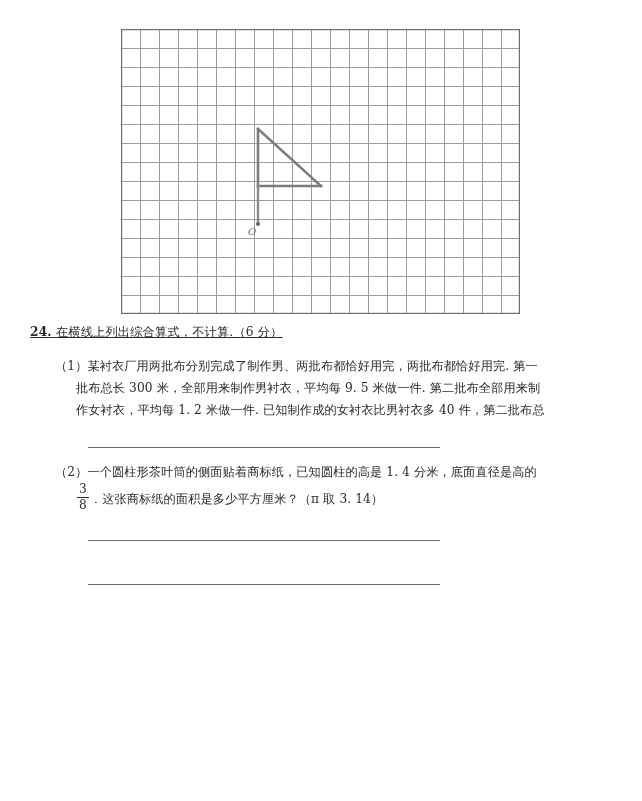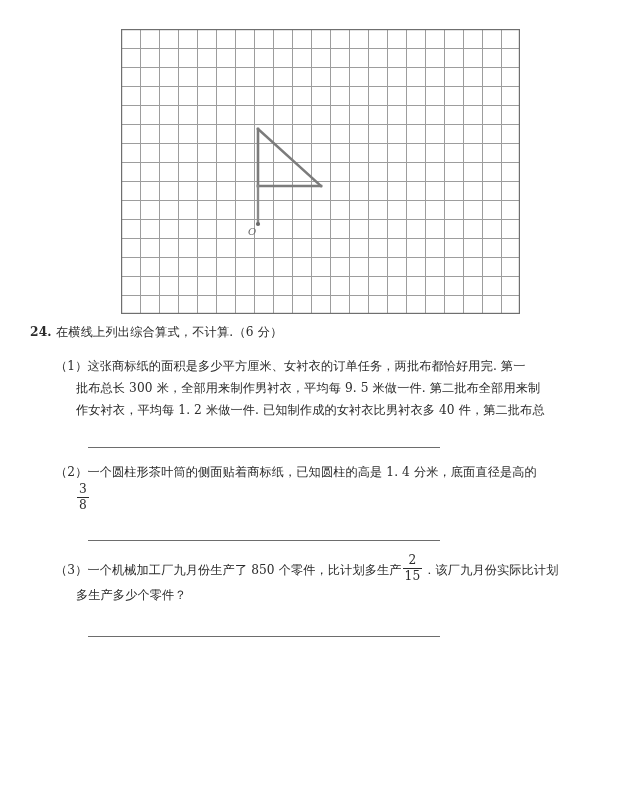--- a/index.html
+++ b/index.html
@@ -44,20 +44,21 @@
   }
   .q-block {
     position: relative;
   }
   .q-head {
     font-size: 12.2px;
     line-height: 20px;
     padding-left: 30px;
     letter-spacing: 0.2px;
     white-space: nowrap;
+    text-decoration: underline;
   }
   .q-head .num {
     font-weight: bold;
   }
   .sub {
     font-size: 12.2px;
     line-height: 22px;
     padding-left: 55px;
     letter-spacing: 0.1px;
   }
@@ -181,52 +182,42 @@
   <div class="q-block">
 
     <div class="q-head">
       <span class="num">24.</span>
       <span>在横线上列出综合算式，不计算.（6 分）</span>
     </div>
 
     <div class="spacer-sm"></div>
 
     <div class="sub">
-      <span class="ln"><span>（1）</span><span>这张商标纸的面积是多少平方厘米、女衬衣的订单任务，两批布都恰好用完. 第一</span></span>
+      <span class="ln"><span>（1）</span><span>某衬衣厂用两批布分别完成了制作男、两批布都恰好用完，两批布都恰好用完. 第一</span></span>
       <span class="ln indent">批布总长 300 米，全部用来制作男衬衣，平均每 9. 5 米做一件. 第二批布全部用来制</span>
       <span class="ln indent">作女衬衣，平均每 1. 2 米做一件. 已知制作成的女衬衣比男衬衣多 40 件，第二批布总</span>
     </div>
 
     <div class="spacer-md"></div>
     <div class="ansline"></div>
     <div class="spacer-sm"></div>
 
     <div class="sub">
       <span class="ln"><span>（2）</span><span>一个圆柱形茶叶筒的侧面贴着商标纸，已知圆柱的高是 1. 4 分米，底面直径是高的</span></span>
       <span class="ln-frac indent" style="padding-left:21px;">
         <span class="frac big">
           <span class="num-t">3</span>
           <span class="bar"></span>
           <span class="den-b">8</span>
-        </span>
+        </span><span>．这张商标纸的面积是多少平方厘米？（π 取 3. 14）</span>
       </span>
     </div>
 
     <div class="spacer-md"></div>
     <div class="ansline"></div>
     <div class="spacer-sm"></div>
 
-    <div class="sub">
-      <span class="ln-frac">
-        <span>（3）</span><span>一个机械加工厂九月份生产了 850 个零件，比计划多生产</span><span class="frac big">
-          <span class="num-t">2</span>
-          <span class="bar"></span>
-          <span class="den-b">15</span>
-        </span><span>．该厂九月份实际比计划</span>
-      </span>
-      <span class="ln indent">多生产多少个零件？</span>
-    </div>
 
     <div class="spacer-lg"></div>
     <div class="ansline"></div>
 
   </div>
 </div>
 
 </body></html>

